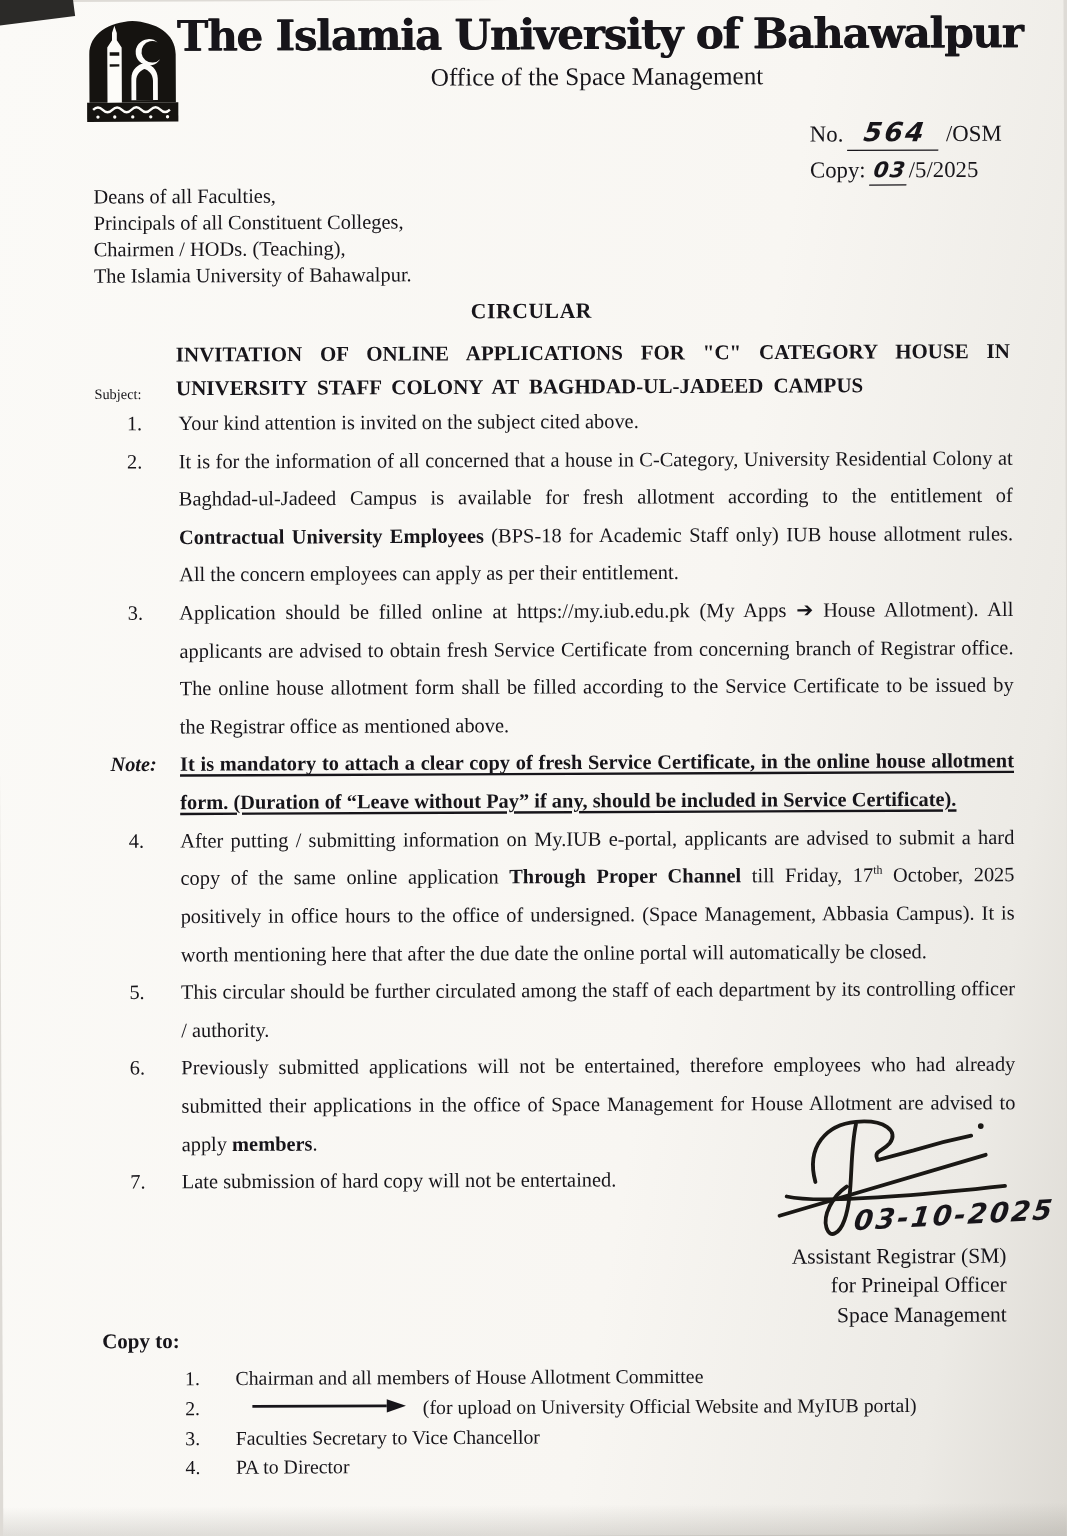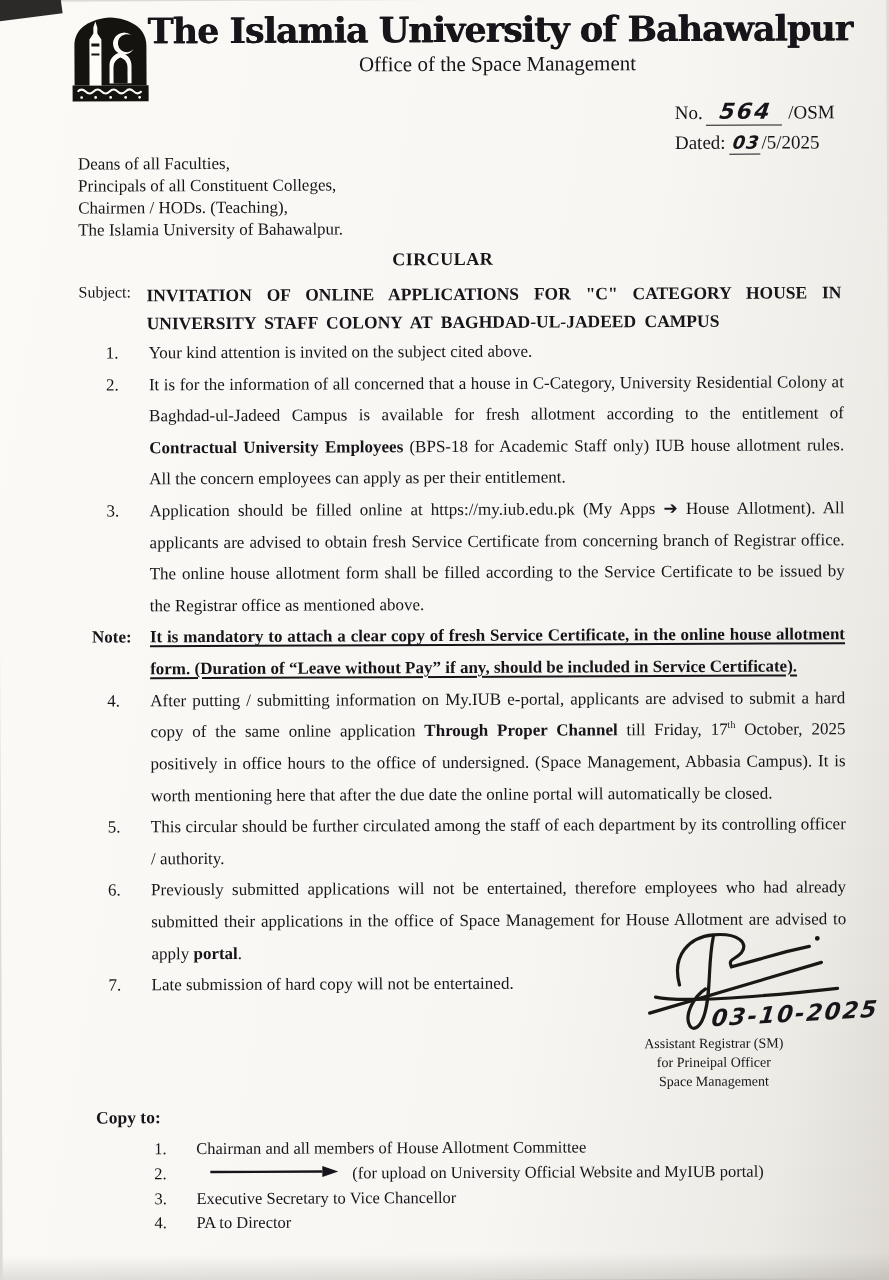--- a/index.html
+++ b/index.html
@@ -53,52 +53,52 @@
   .addressees{position:absolute;left:80px;top:152px;font-size:17px;line-height:1.3;}
 
   
   .circular-title{
     position:absolute;left:0;top:249px;width:100%;text-align:center;
     font-weight:bold;font-size:18px;letter-spacing:0.5px;
   }
 
   
   .subject-row{position:absolute;left:80px;top:280px;right:46px;display:flex;}
-  .subject-label{flex:none;width:68px;font-size:16px;padding-top:2px;}
+  .subject-label{flex:none;width:68px;font-size:12px;padding-top:2px;margin-top:38px;}
   .subject-text{
     flex:1;font-weight:bold;font-size:17.5px;line-height:1.62;
     text-align:justify;word-spacing:4px;
   }
 
   
   .items{position:absolute;left:80px;top:336px;right:44px;font-size:17px;line-height:1.86;}
   .item{display:flex;}
   .num{flex:none;width:70px;padding-left:27px;box-sizing:border-box;}
   .itext{flex:1;text-align:justify;}
   .note-row{display:flex;font-weight:bold;}
-  .note-label{flex:none;width:70px;padding-left:12px;box-sizing:border-box;}
+  .note-label{flex:none;width:70px;padding-left:12px;box-sizing:border-box;font-style:italic;}
   .note-text{flex:1;text-align:justify;text-decoration:underline;text-decoration-thickness:1.5px;text-underline-offset:3px;}
   .link{}
   sup{font-size:10px;line-height:0;}
 
   
   .signature-area{position:absolute;left:640px;top:926px;width:250px;height:118px;}
   .sig-date{
     position:absolute;left:70px;top:76px;
     font-family:"DejaVu Sans", sans-serif;font-style:italic;font-weight:bold;
     font-size:23px;letter-spacing:2px;transform:rotate(-3deg) skewX(-10deg);
     white-space:nowrap;
   }
   .sign-block{
-    position:absolute;right:52px;top:1036px;width:250px;text-align:center;
-    font-size:14px;line-height:1.35;
-  }
-
-  
-  .copy-label{position:absolute;left:94px;top:1106px;font-size:17.5px;font-weight:bold;}
+    position:absolute;right:52px;top:1036px;width:250px;text-align:right;
+    font-size:18px;line-height:1.35;
+  }
+
+  
+  .copy-label{position:absolute;left:83px;top:1106px;font-size:17.5px;font-weight:bold;}
   .copy-list{position:absolute;left:152px;top:1136px;right:40px;font-size:16.5px;line-height:1.5;}
   .copy-item{display:flex;align-items:baseline;}
   .copy-num{flex:none;width:42px;}
   .copy-arrow-icon{display:inline-block;vertical-align:middle;margin:0 12px;}
 </style>
 </head>
 <body>
 
 <div class="page">
   <div class="scan-sliver"></div>
@@ -129,21 +129,21 @@
     </div>
   </div>
 
   <div class="ref-block">
     <div class="ref-line">
       <span>No.</span>
       <span class="hand ref-no hw-underline">564</span>
       <span>/OSM</span>
     </div>
     <div class="date-line">
-      <span>Dated:</span>
+      <span>Copy:</span>
       <span class="hand date-val hw-underline">03</span><span>/5/2025</span>
     </div>
   </div>
 
   <div class="addressees">
     <div>Deans of all Faculties,</div>
     <div>Principals of all Constituent Colleges,</div>
     <div>Chairmen / HODs. (Teaching),</div>
     <div>The Islamia University of Bahawalpur.</div>
   </div>
@@ -182,21 +182,21 @@
       <div class="itext"><span>After putting / submitting information on My.IUB e-portal, applicants are advised to submit a hard copy of the same online application </span><b>Through Proper Channel</b><span> till Friday, 17</span><sup>th</sup><span> October, 2025 positively in office hours to the office of undersigned. (Space Management, Abbasia Campus). It is worth mentioning here that after the due date the online portal will automatically be closed.</span></div>
     </div>
 
     <div class="item">
       <span class="num">5.</span>
       <div class="itext">This circular should be further circulated among the staff of each department by its controlling officer / authority.</div>
     </div>
 
     <div class="item">
       <span class="num">6.</span>
-      <div class="itext"><span>Previously submitted applications will not be entertained, therefore employees who had already submitted their applications in the office of Space Management for House Allotment are advised to apply </span><b>portal</b><span>.</span></div>
+      <div class="itext"><span>Previously submitted applications will not be entertained, therefore employees who had already submitted their applications in the office of Space Management for House Allotment are advised to apply </span><b>members</b><span>.</span></div>
     </div>
 
     <div class="item">
       <span class="num">7.</span>
       <div class="itext">Late submission of hard copy will not be entertained.</div>
     </div>
   </div>
 
   <div class="signature-area">
     <svg width="250" height="118" viewBox="0 0 250 118">
@@ -228,20 +228,20 @@
       <span class="copy-arrow-icon">
         <svg width="132" height="14" viewBox="0 0 132 14">
           <line x1="2" y1="7" x2="114" y2="7" stroke="#17151a" stroke-width="2.4"></line>
           <polygon points="114,1.5 130,7 114,12.5" fill="#17151a"></polygon>
         </svg>
       </span>
       <span>(for upload on University Official Website and MyIUB portal)</span>
     </div>
     <div class="copy-item">
       <span class="copy-num">3.</span>
-      <span>Executive Secretary to Vice Chancellor</span>
+      <span>Faculties Secretary to Vice Chancellor</span>
     </div>
     <div class="copy-item">
       <span class="copy-num">4.</span>
       <span>PA to Director</span>
     </div>
   </div>
 </div>
 
 </body></html>

